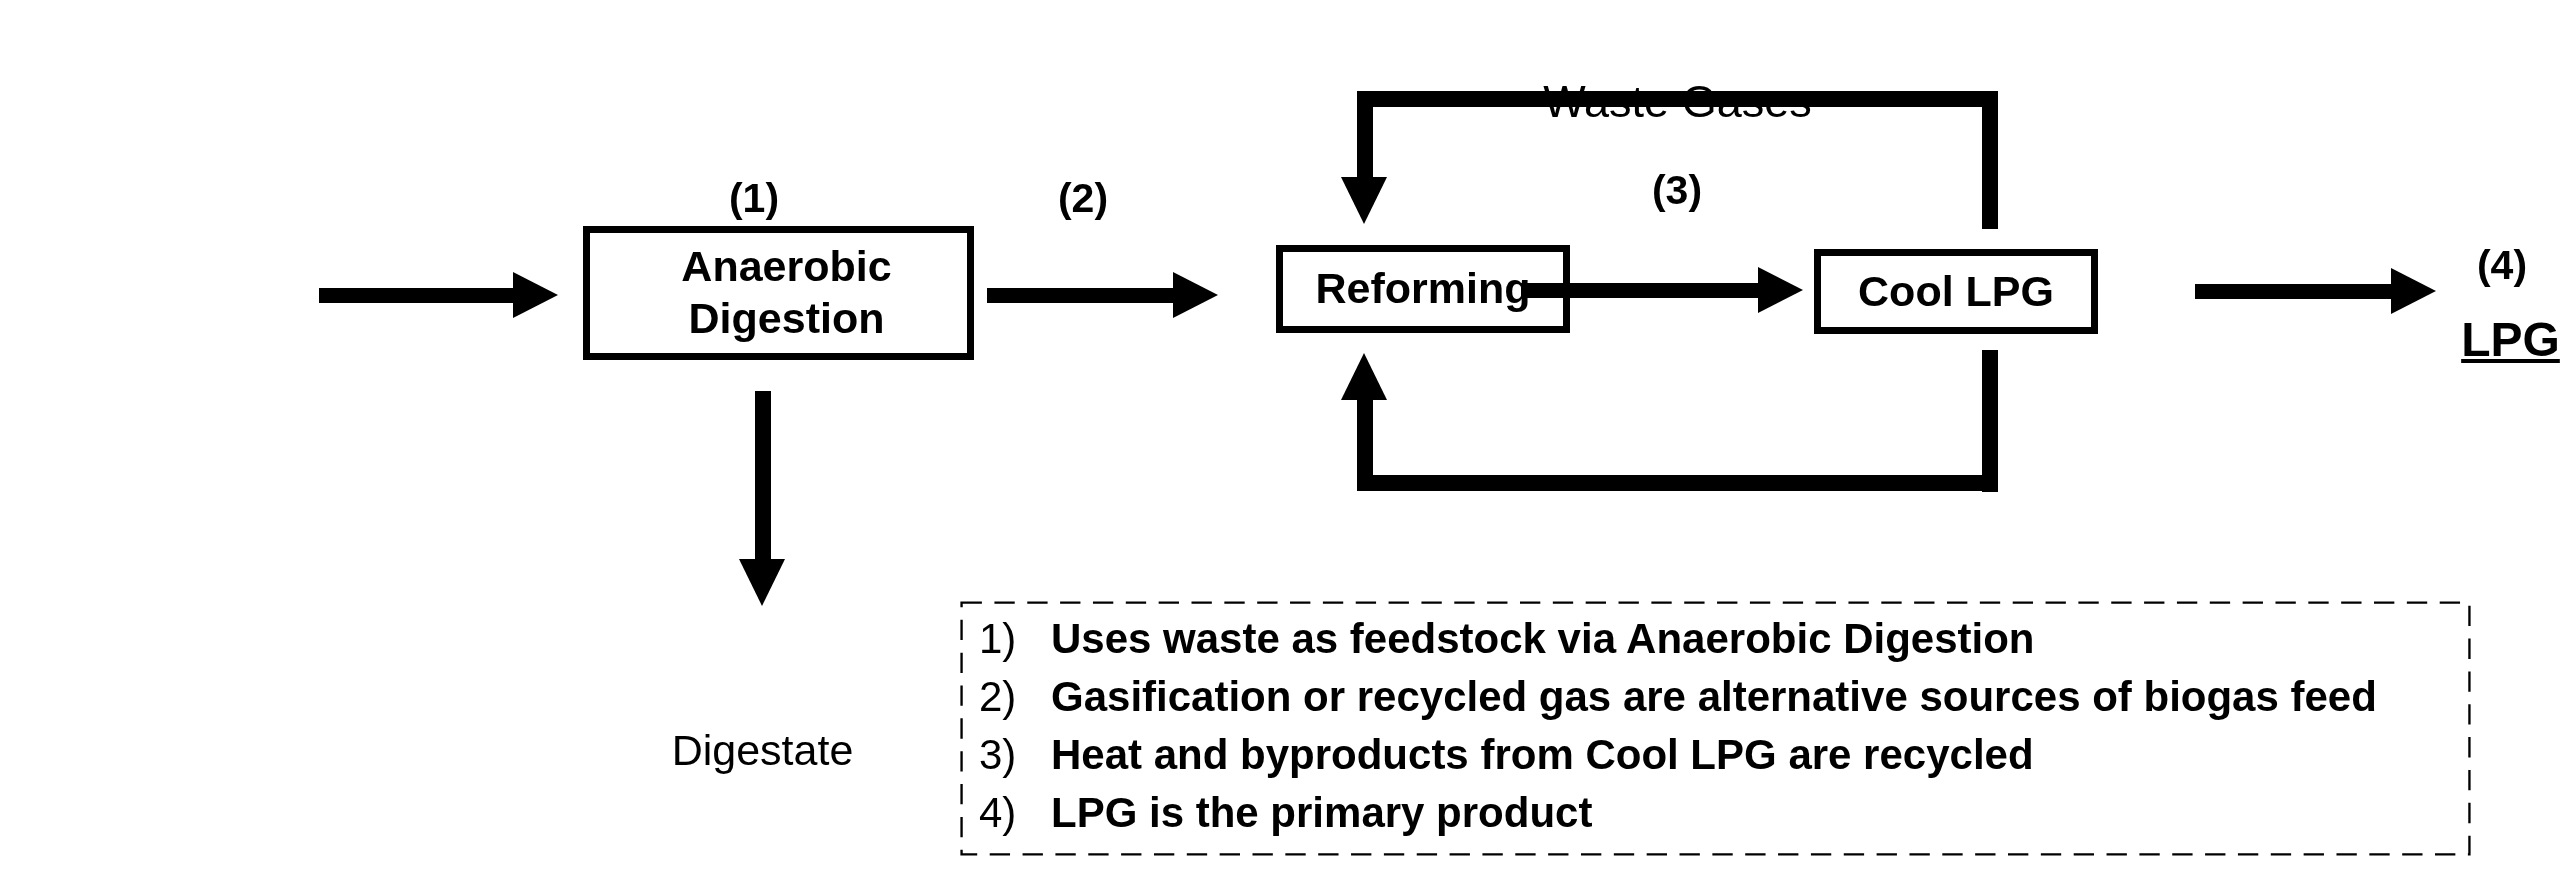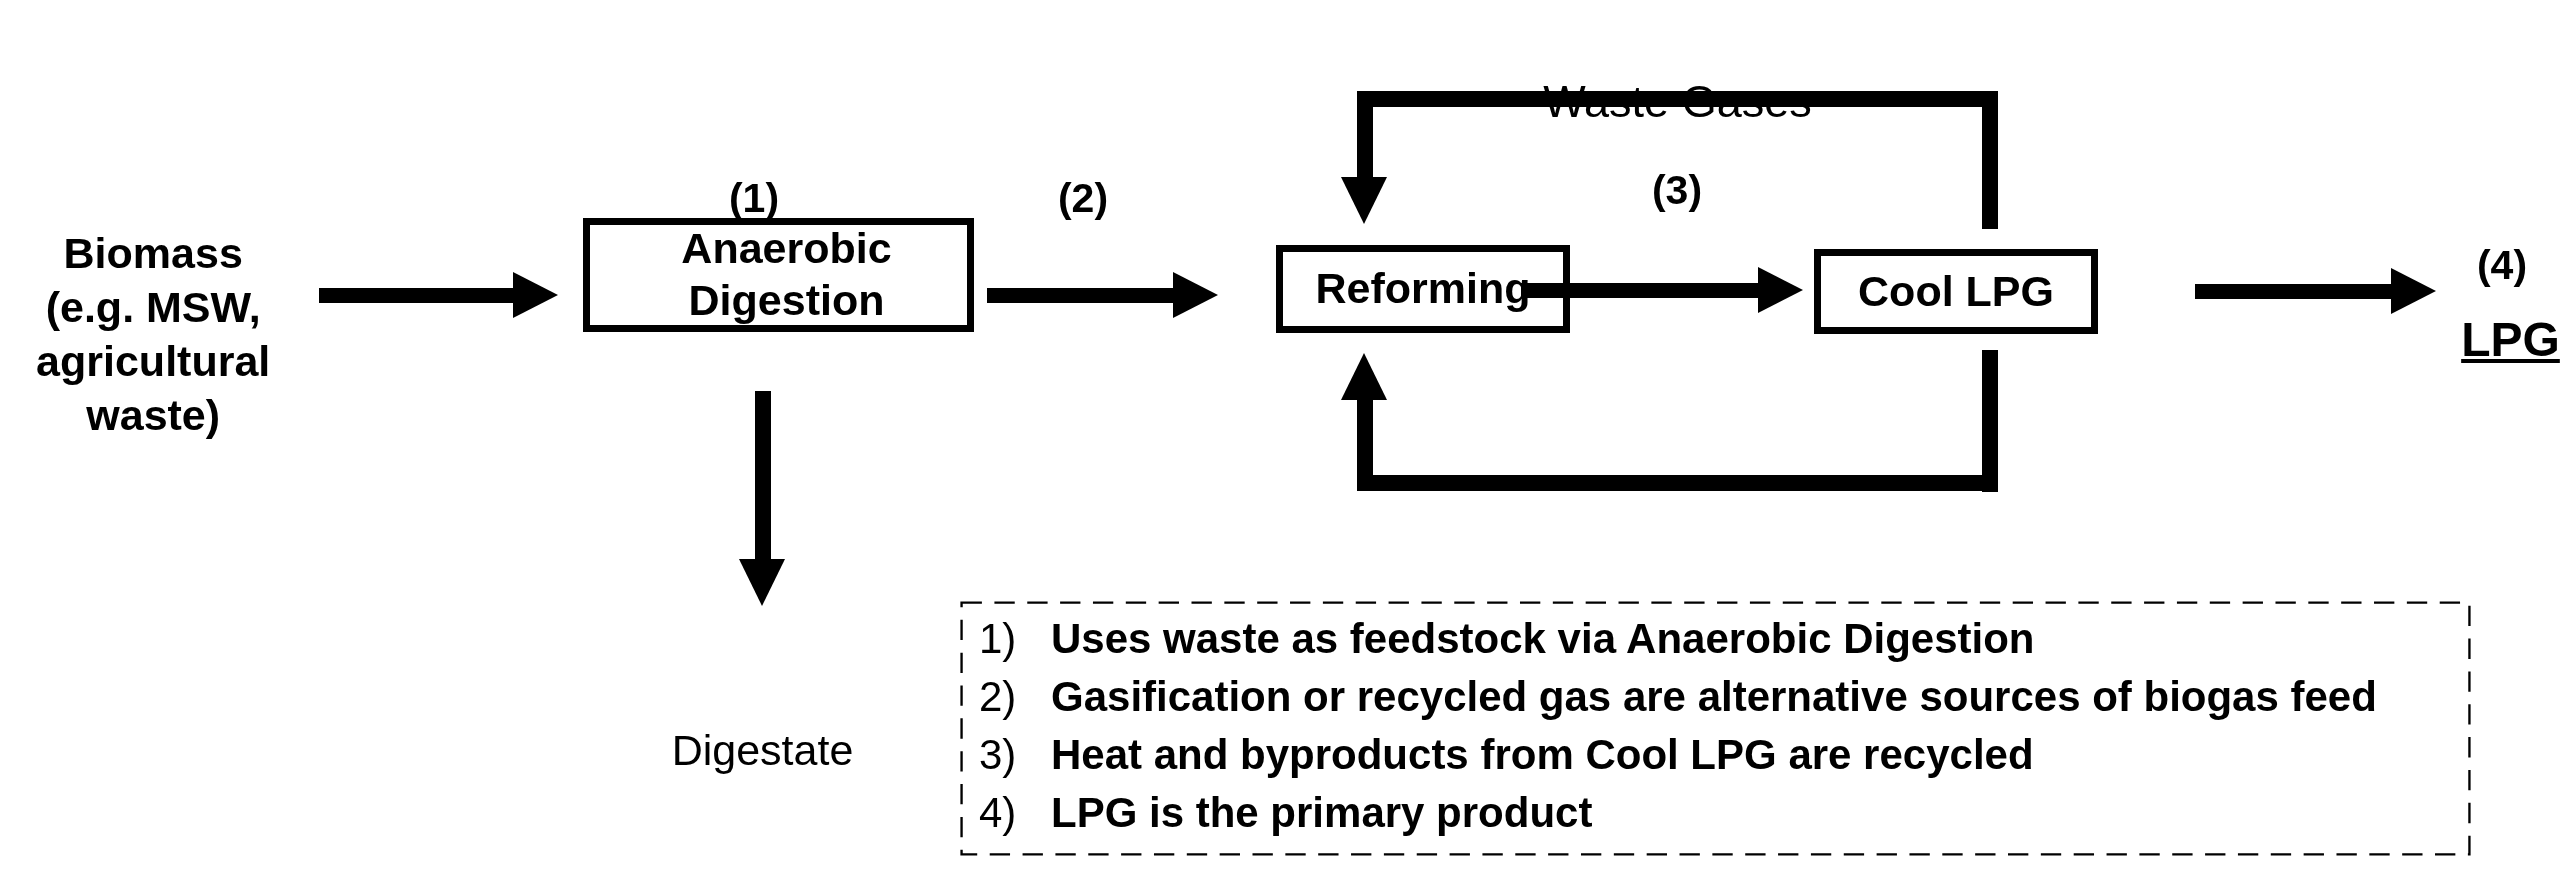--- a/index.html
+++ b/index.html
@@ -54,33 +54,29 @@
   #notes-list{ position:absolute; left:19px; top:9.4px; right:11px; }
   .note-row{ display:flex; font-size:42px; line-height:58px; }
   .note-num{ width:72px; flex:none; }
   .note-text{ flex:1;font-weight:bold; }
 </style>
 </head>
 <body>
 
 <div id="canvas">
 
-  <div class="lbl bold f55" style="left:4.7px; top:178px; width:297px; line-height:54px;">Biomass
-(e.g. MSW,
-agricultural
-waste)</div>
 
   <div class="harrow" style="left:319px; top:272px; width:239px;">
     <div class="stem"></div>
     <div class="head"></div>
   </div>
 
   <div class="lbl bold f52" style="left:676px; top:125px; width:156px;">(1)</div>
 
-  <div class="pbox" style="left:583px; top:218px; width:391px; height:114px;padding-left:16px;">Anaerobic
+  <div class="pbox" style="left:583px; top:226px; width:391px; height:134px;padding-left:16px;">Anaerobic
 Digestion</div>
 
   <div>
     <div class="bar" style="left:755px; top:391px; width:15.6px; height:168px;"></div>
     <div class="vhead-down" style="left:739px; top:559px;"></div>
   </div>
 
   <div class="lbl f55" style="left:645px; top:676px; width:235px;">Digestate</div>
 
   <div class="lbl bold f52" style="left:1005px; top:125px; width:156px;">(2)</div>

